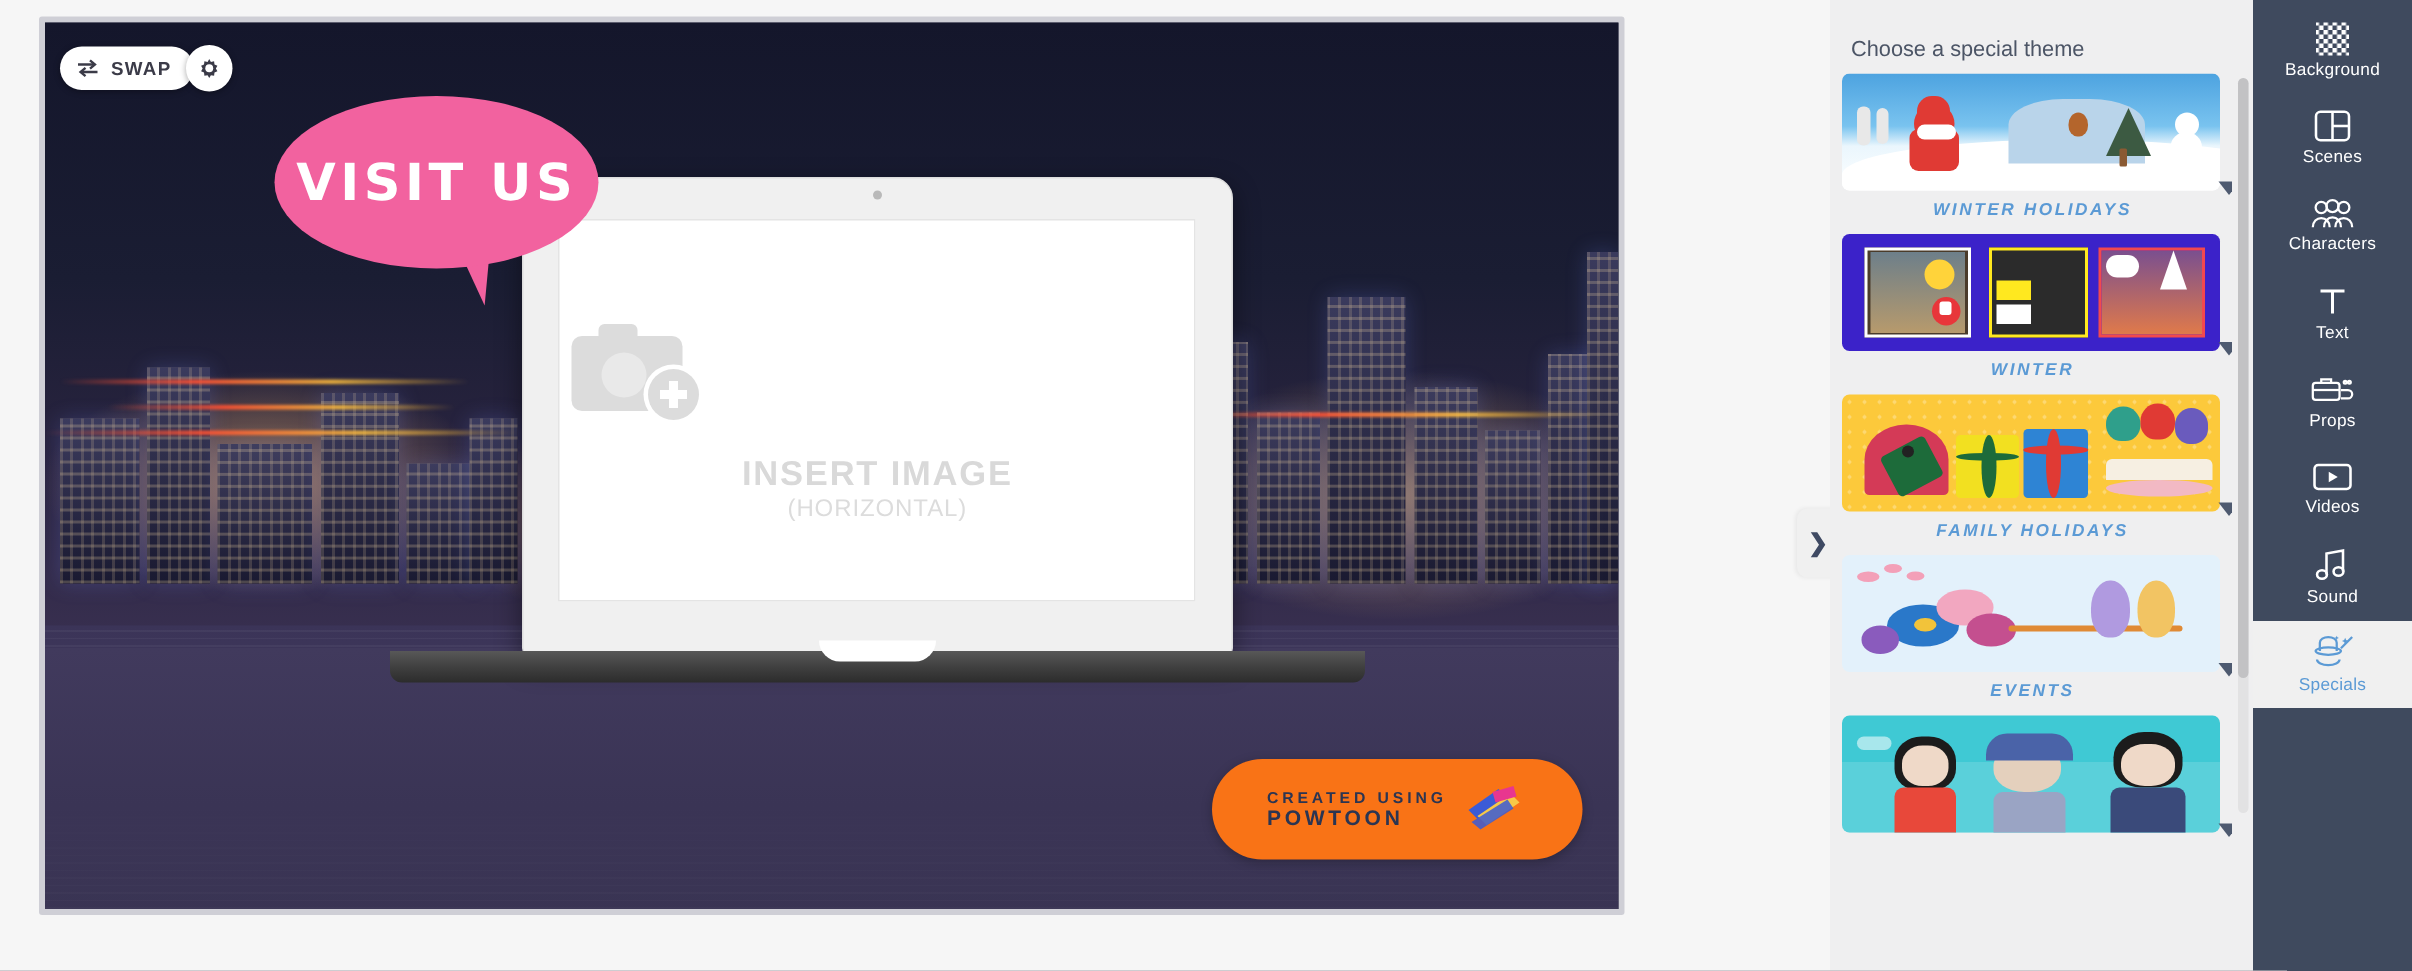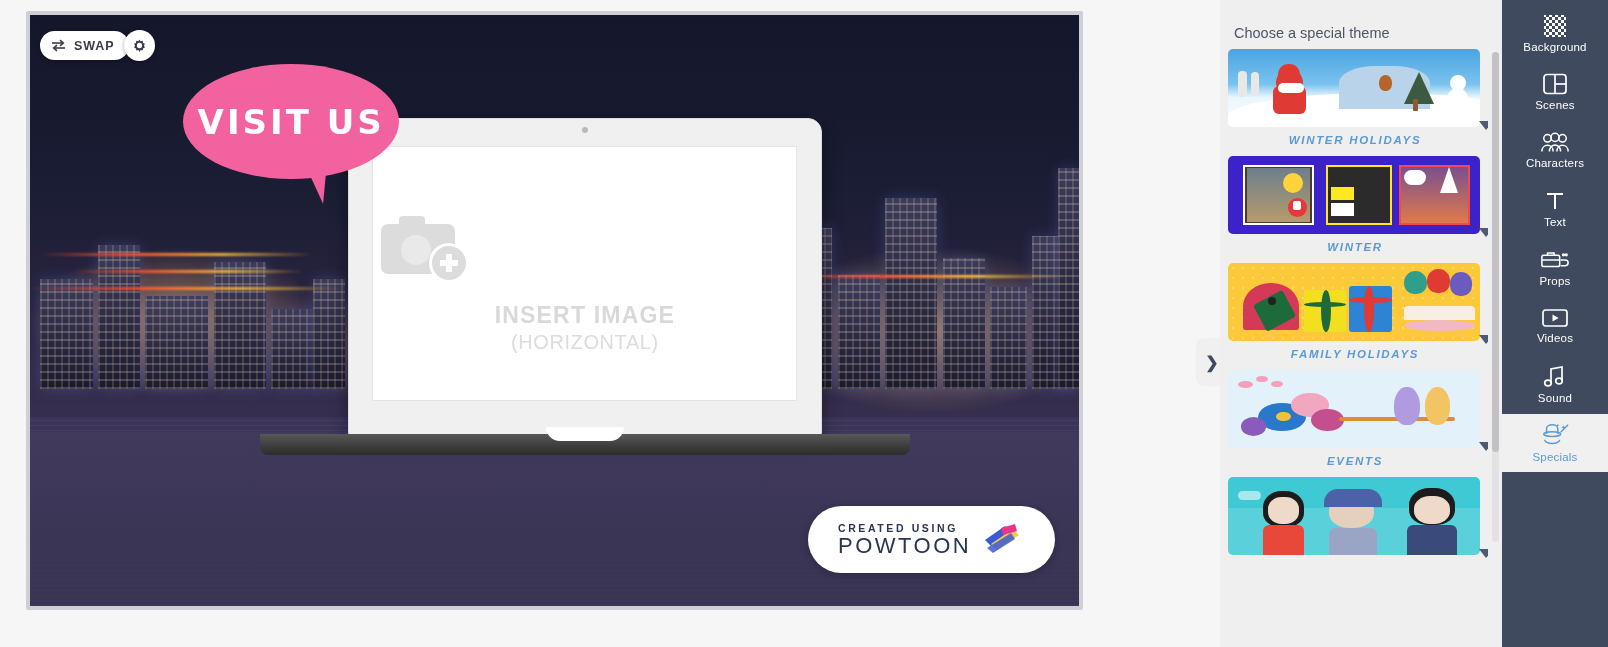--- a/index.html
+++ b/index.html
@@ -103,21 +103,21 @@
 
   .insert-ph{
     position:absolute; left:0; right:0; top:26%;
     text-align:center; color:#d6d6d6;
   }
   .cam-icon{ display:block; margin:0 auto 16px; }
   .insert-title{
     font-size:23px; font-weight:700; letter-spacing:1.2px; color:#d9d9d9;
   }
   .insert-sub{
-    font-size:20px; letter-spacing:.6px; color:#dcdcdc; margin-top:2px;
+    font-size:16px; letter-spacing:.6px; color:#dcdcdc; margin-top:2px;
   }
 
   
   .bubble{
     position:absolute; left:14.6%; top:8.3%; width:20.6%; height:19.5%;
   }
   .bubble-body{
     position:absolute; inset:0; background:#f2629f; border-radius:50%;
   }
   .bubble-tail{
@@ -139,27 +139,27 @@
     position:absolute; left:23%; top:74.5%;
     color:#ffffff; font-size:41px; letter-spacing:-.5px;
     font-family:"DejaVu Sans", sans-serif; font-weight:300;
     white-space:nowrap;
   }
 
   
   .powtoon-badge{
     position:absolute; left:74.2%; top:83%;
     width:23.5%; height:11.5%;
-    background:#ffffff; border-radius:34px;
+    background:#f97316; border-radius:34px;
     display:flex; align-items:center; justify-content:center; gap:10px;
     box-shadow:0 2px 7px rgba(0,0,0,.25);
   }
   .pw-texts{ display:flex; flex-direction:column; align-items:flex-start; }
   .pw-created{ font-size:10.5px; letter-spacing:2.6px; color:#2b3552; font-weight:600; }
-  .pw-name{ font-size:22px; letter-spacing:2.5px; color:#2b3552; font-weight:400; line-height:1.05; }
+  .pw-name{ font-size:14px; letter-spacing:2.5px; color:#2b3552; font-weight:700; line-height:1.05; }
 
   
   .swap-btn{
     position:absolute; left:40px; top:31px;
     height:29px; padding:0 15px 0 11px;
     background:#ffffff; border-radius:16px;
     display:flex; align-items:center; gap:8px;
     font-size:12.5px; font-weight:700; letter-spacing:.9px; color:#3b3b48;
     box-shadow:0 1px 4px rgba(0,0,0,.35); cursor:pointer;
   }

